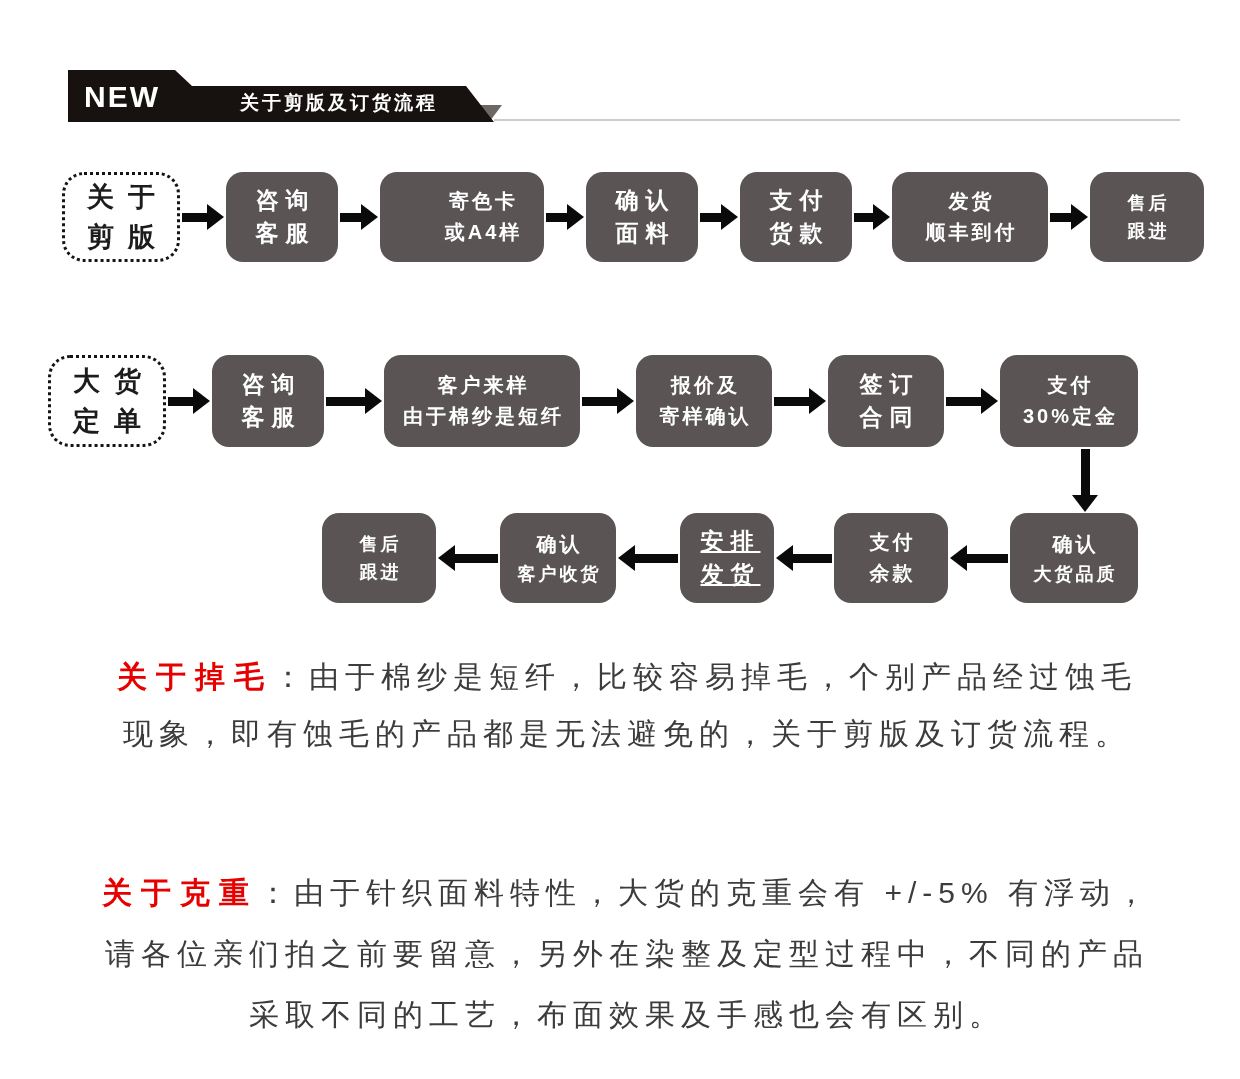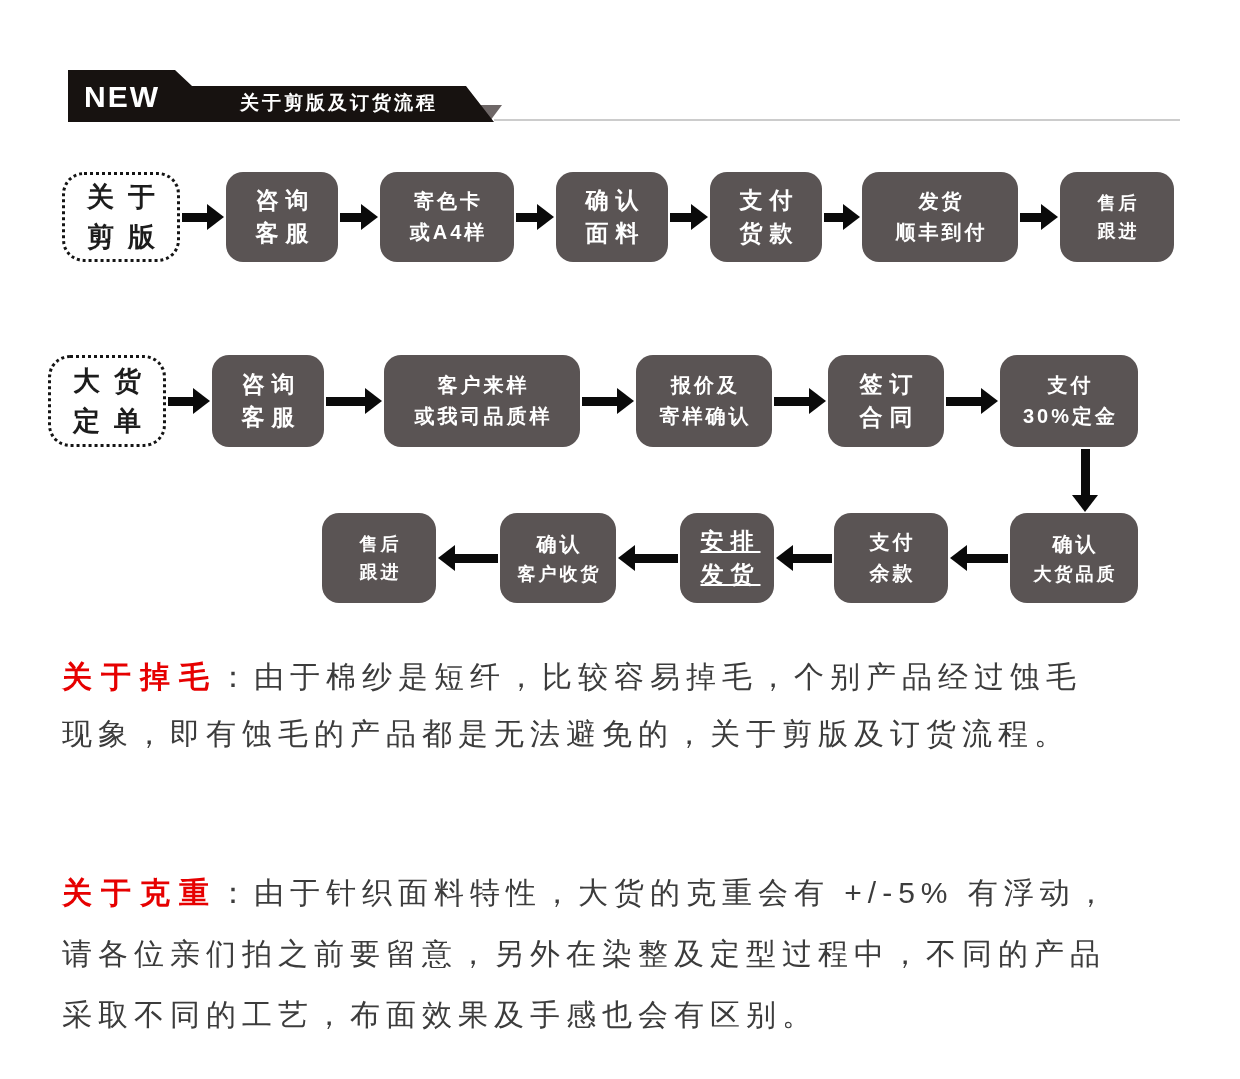--- a/index.html
+++ b/index.html
@@ -48,21 +48,21 @@
     border-left:17px solid #0a0a0a;}
   .arr-l .head{width:0;height:0;border-top:13px solid transparent;border-bottom:13px solid transparent;
     border-right:17px solid #0a0a0a;}
   .arr-d{position:absolute;left:1072px;top:449px;width:26px;height:63px;
     display:flex;flex-direction:column;align-items:center;}
   .arr-d .shaft{width:9px;flex:1;background:#0a0a0a;}
   .arr-d .head{width:0;height:0;border-left:13px solid transparent;border-right:13px solid transparent;
     border-top:17px solid #0a0a0a;}
 
   
-  .note{position:absolute;left:62px;width:1130px;color:#3c3c3c;}
+  .note{position:absolute;left:62px;width:1130px;color:#3c3c3c;text-align:center;}
   .note1{top:648px;}
   .note2{top:862px;}
   .note .line{font-size:30px;letter-spacing:6px;line-height:57px;white-space:nowrap;}
   .note2 .line{line-height:61px;}
   .note .hd{color:#e60000;font-weight:bold;letter-spacing:9px;}
 </style>
 </head>
 <body>
 
 <div class="stage">
@@ -85,21 +85,21 @@
         <i class="head"></i>
       </div>
     <div class="box" style="width:112px;">
       <span class="ln big">咨询</span>
       <span class="ln big">客服</span>
     </div>
     <div class="arr-r" style="width:42px;">
         <i class="shaft"></i>
         <i class="head"></i>
       </div>
-    <div class="box" style="width:134px;">
+    <div class="box" style="width:124px;padding-left:40px;">
       <span class="ln mid">寄色卡</span>
       <span class="ln mid">或A4样</span>
     </div>
     <div class="arr-r" style="width:42px;">
         <i class="shaft"></i>
         <i class="head"></i>
       </div>
     <div class="box" style="width:112px;">
       <span class="ln big">确认</span>
       <span class="ln big">面料</span>
@@ -142,21 +142,21 @@
     <div class="box" style="width:112px;">
       <span class="ln big">咨询</span>
       <span class="ln big">客服</span>
     </div>
     <div class="arr-r" style="width:60px;">
         <i class="shaft"></i>
         <i class="head"></i>
       </div>
     <div class="box" style="width:196px;">
       <span class="ln mid">客户来样</span>
-      <span class="ln mid">或我司品质样</span>
+      <span class="ln mid">由于棉纱是短纤</span>
     </div>
     <div class="arr-r" style="width:56px;">
         <i class="shaft"></i>
         <i class="head"></i>
       </div>
     <div class="box" style="width:136px;">
       <span class="ln mid">报价及</span>
       <span class="ln mid">寄样确认</span>
     </div>
     <div class="arr-r" style="width:56px;">

